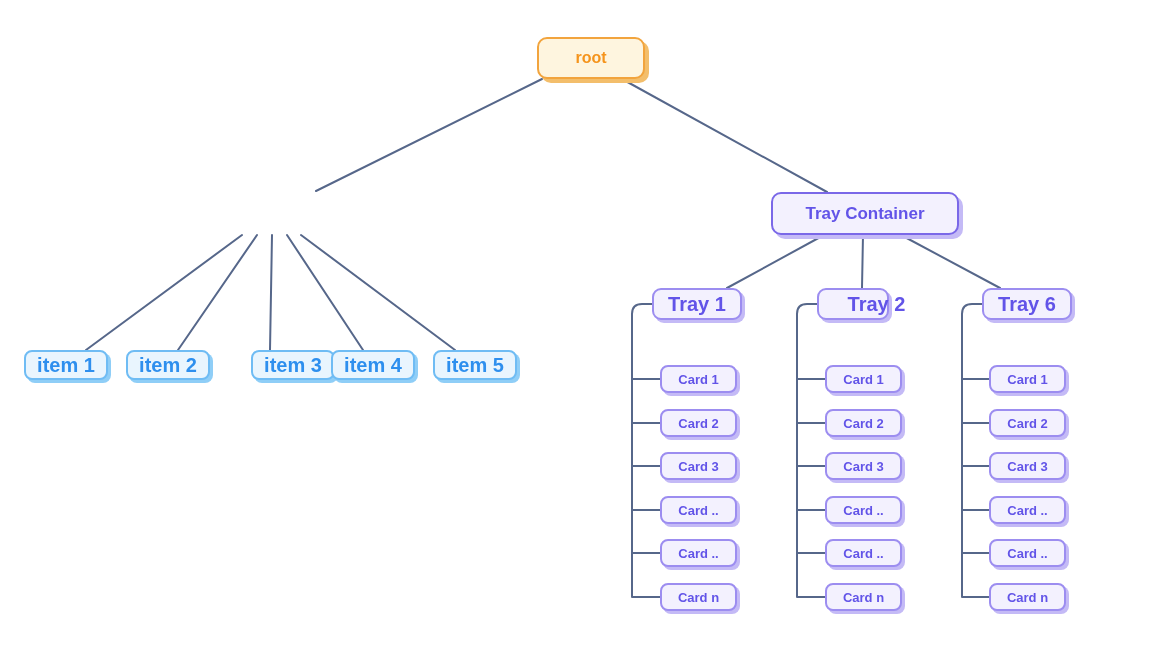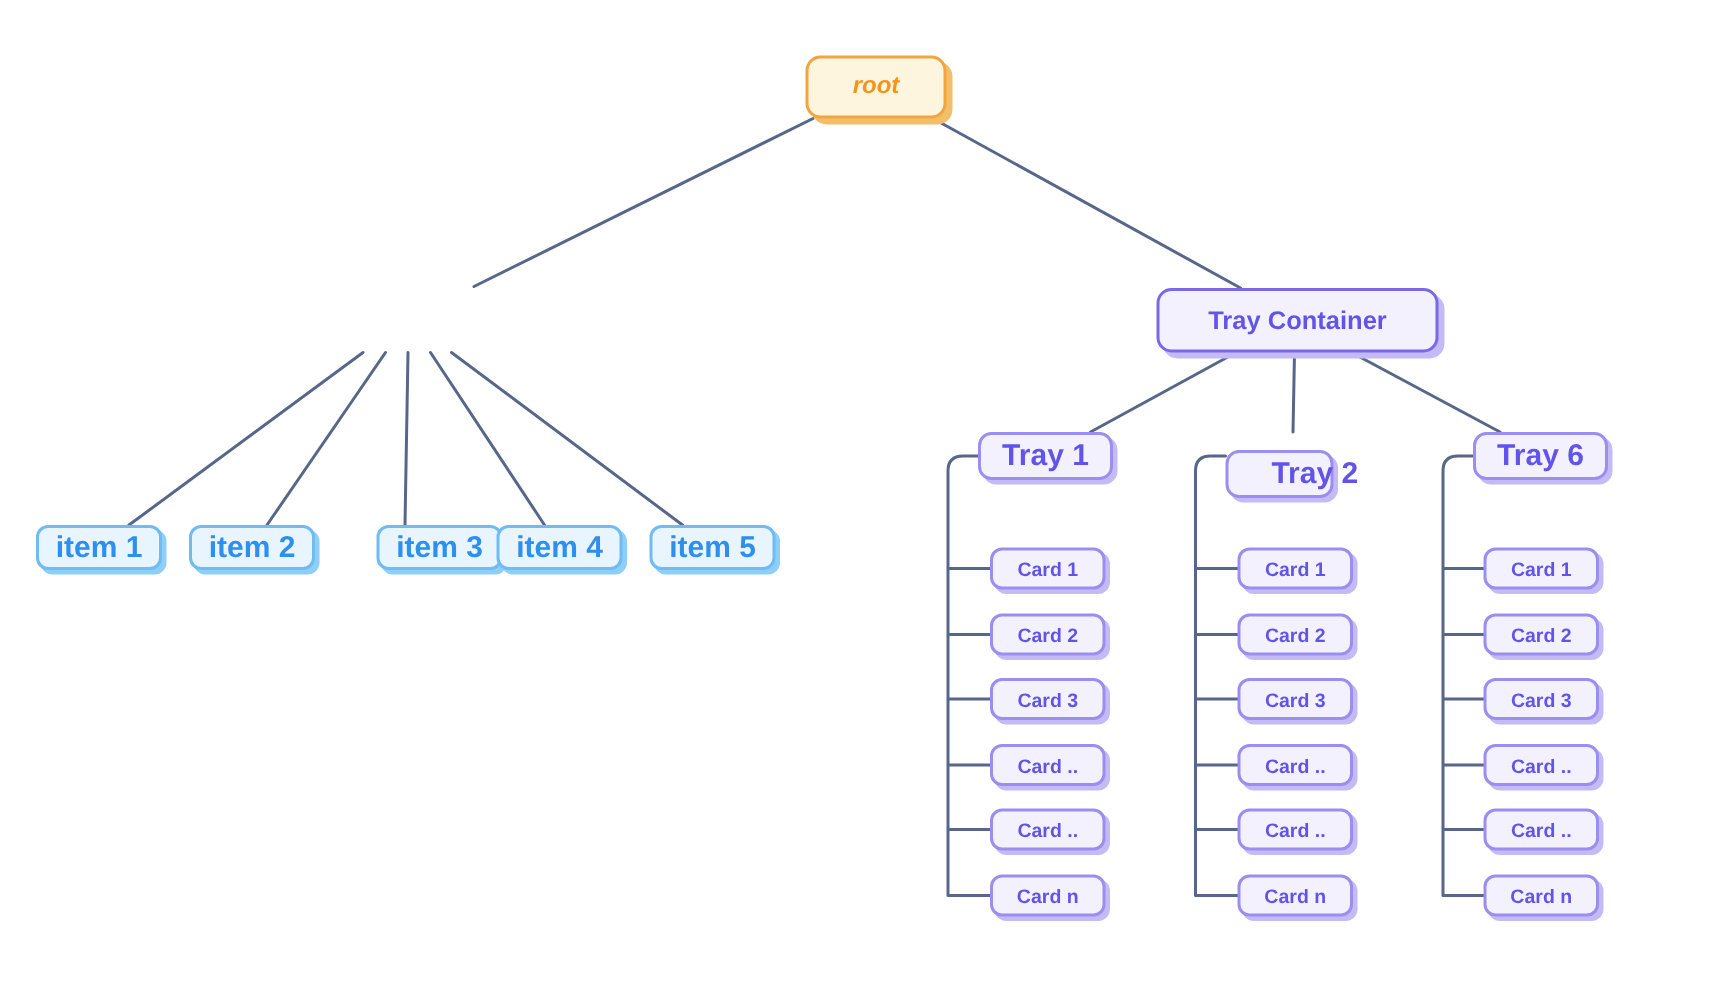--- a/index.html
+++ b/index.html
@@ -99,33 +99,33 @@
 
     <path d="M824 235 L727 288"></path>
     <path d="M863 235 L862 288"></path>
     <path d="M901 235 L1000 288"></path>
 
     <path d="M652 304 L642 304 Q632 304 632 314 L632 597 M632 379 H660 M632 423 H660 M632 466 H660 M632 510 H660 M632 553 H660 M632 597 H660"></path>
     <path d="M817 304 L807 304 Q797 304 797 314 L797 597 M797 379 H825 M797 423 H825 M797 466 H825 M797 510 H825 M797 553 H825 M797 597 H825"></path>
     <path d="M982 304 L972 304 Q962 304 962 314 L962 597 M962 379 H989 M962 423 H989 M962 466 H989 M962 510 H989 M962 553 H989 M962 597 H989"></path>
   </svg>
 
-  <div class="node orange" style="left:537px; top:37px; width:94px; height:42px;font-style:italic;">root</div>
+  <div class="node orange" style="left:537px; top:37px; width:108px; height:42px;">root</div>
 
 
   <div class="node blue-sm" style="left:24px;  top:350px; width:84px; height:30px;">item 1</div>
   <div class="node blue-sm" style="left:126px; top:350px; width:84px; height:30px;">item 2</div>
   <div class="node blue-sm" style="left:228px; top:350px; width:84px; height:30px;margin-left:23px;">item 3</div>
   <div class="node blue-sm" style="left:331px; top:350px; width:84px; height:30px;">item 4</div>
   <div class="node blue-sm" style="left:433px; top:350px; width:84px; height:30px;">item 5</div>
 
   <div class="node purple-lg" style="left:771px; top:192px; width:188px; height:43px;text-align:right;">Tray Container</div>
 
   <div class="node purple-md" style="left:652px; top:288px; width:90px; height:32px;">Tray 1</div>
-  <div class="node purple-md" style="left:817px; top:300px; width:72px; height:32px;padding-left:47px;">Tray 2</div>
+  <div class="node purple-md" style="left:817px; top:288px; width:72px; height:32px;padding-left:47px;">Tray 2</div>
   <div class="node purple-md" style="left:982px; top:288px; width:90px; height:32px;">Tray 6</div>
 
   <div class="node purple-xs" style="left:660px; top:365px; width:77px; height:28px;">Card 1</div>
   <div class="node purple-xs" style="left:660px; top:409px; width:77px; height:28px;">Card 2</div>
   <div class="node purple-xs" style="left:660px; top:452px; width:77px; height:28px;">Card 3</div>
   <div class="node purple-xs" style="left:660px; top:496px; width:77px; height:28px;">Card ..</div>
   <div class="node purple-xs" style="left:660px; top:539px; width:77px; height:28px;">Card ..</div>
   <div class="node purple-xs" style="left:660px; top:583px; width:77px; height:28px;">Card n</div>
 
   <div class="node purple-xs" style="left:825px; top:365px; width:77px; height:28px;">Card 1</div>

